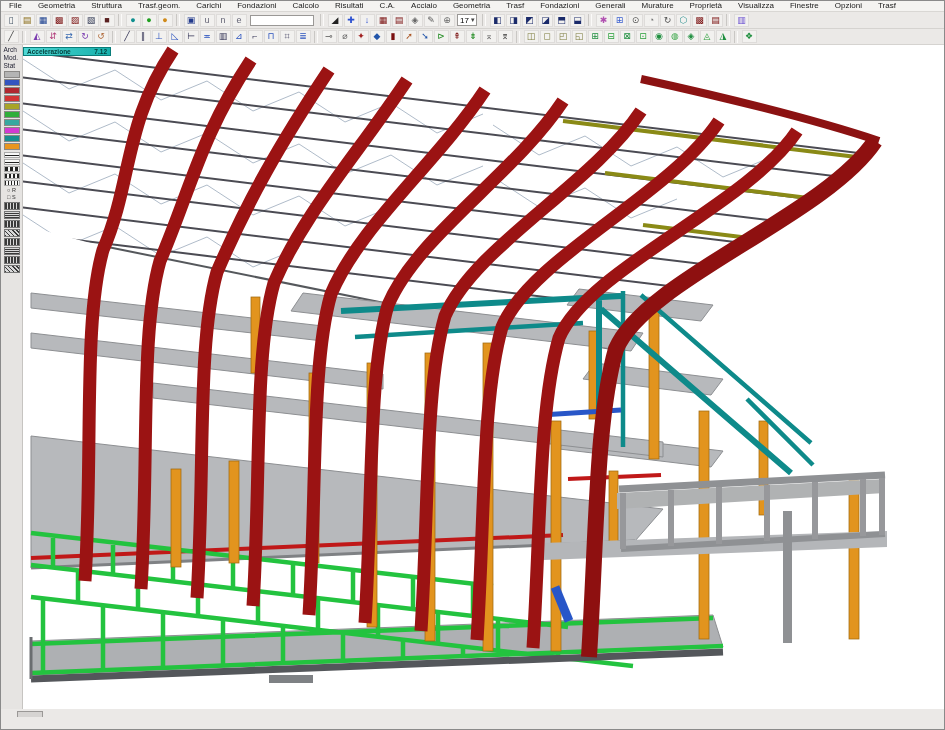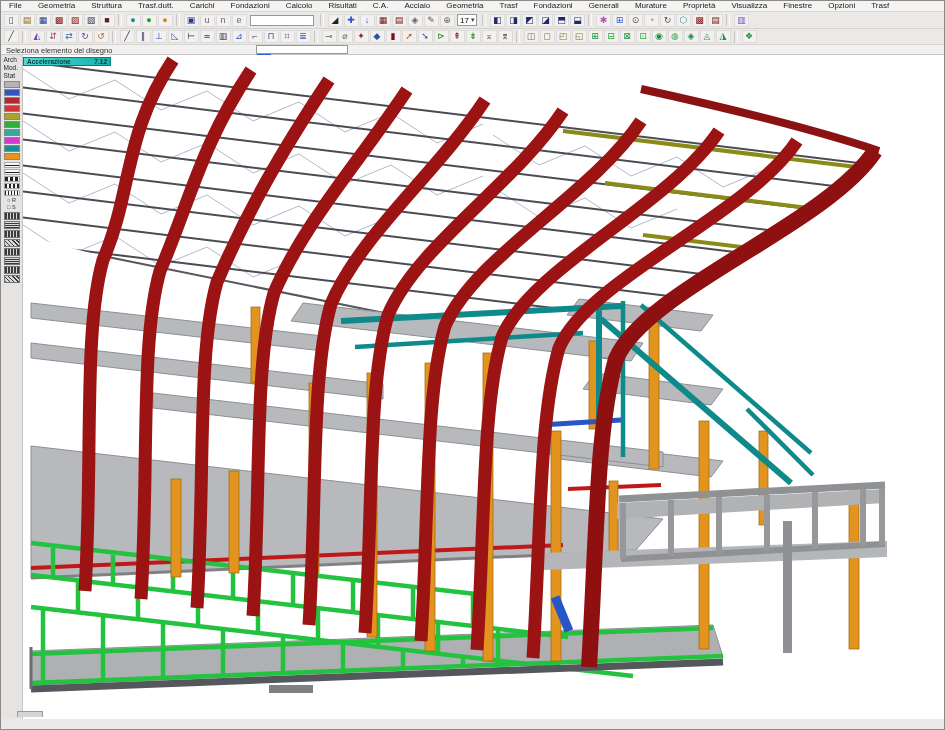--- a/index.html
+++ b/index.html
@@ -49,21 +49,21 @@
 </head>
 <body>
 
 <div class="app">
 
   <div class="menubar">
 
   <span class="mi">File</span>
       <span class="mi">Geometria</span>
       <span class="mi">Struttura</span>
-      <span class="mi">Trasf.dutt.</span>
+      <span class="mi">Trasf.geom.</span>
       <span class="mi">Carichi</span>
       <span class="mi">Fondazioni</span>
       <span class="mi">Calcolo</span>
       <span class="mi">Risultati</span>
       <span class="mi">C.A.</span>
       <span class="mi">Acciaio</span>
       <span class="mi">Geometria</span>
       <span class="mi">Trasf</span>
       <span class="mi">Fondazioni</span>
       <span class="mi">Generali</span>
@@ -365,24 +365,20 @@
         </span>
       </span>
     <span class="tsep"></span>
     <span class="tgrp">
         <span class="ti">
           <i class="tg" style="color: rgb(31, 143, 63);">❖</i>
         </span>
       </span>
   </div>
 
-  <div class="promptbar">
-    <span class="plabel">Seleziona  elemento del disegno</span>
-    <span class="pfield"><span class="psel">7.1</span></span>
-  </div>
 
   <div class="workspace">
     <div class="sidebar">
       <span>
           <div class="sbi">Arch</div>
           <div class="sbi">Mod.</div>
           <div class="sbi">Stat</div>
         </span>
       <span>
           <div class="sw" style="background: rgb(180, 180, 180);"></div>

